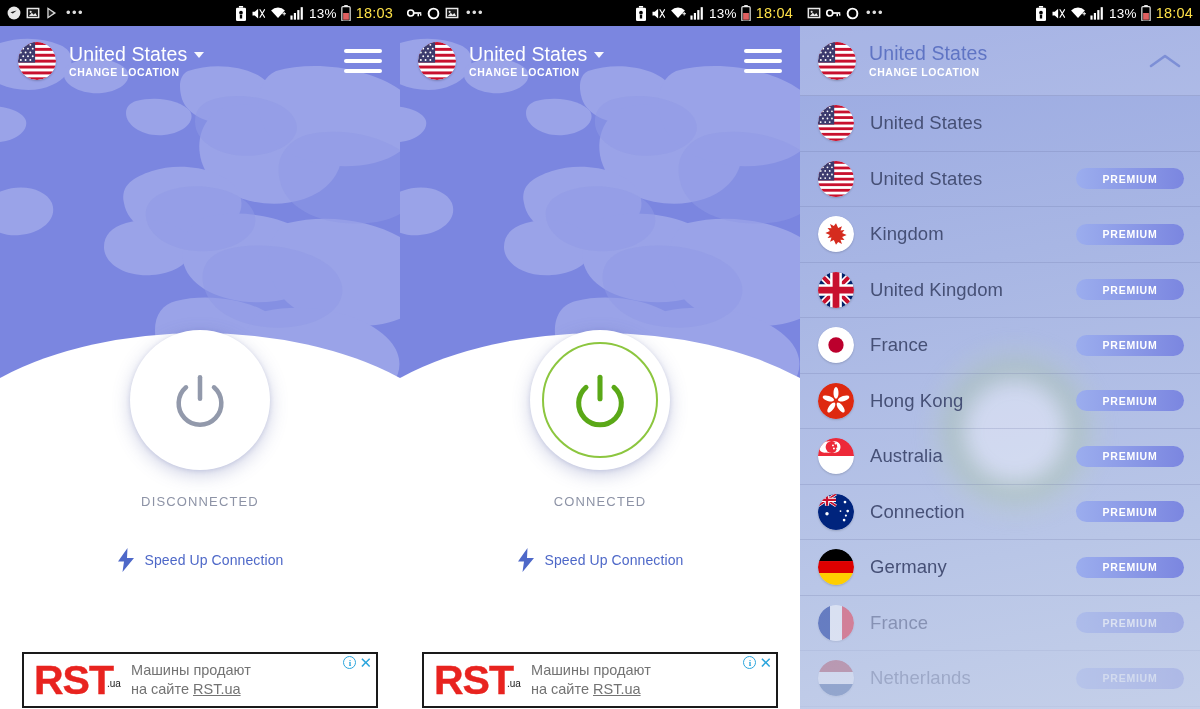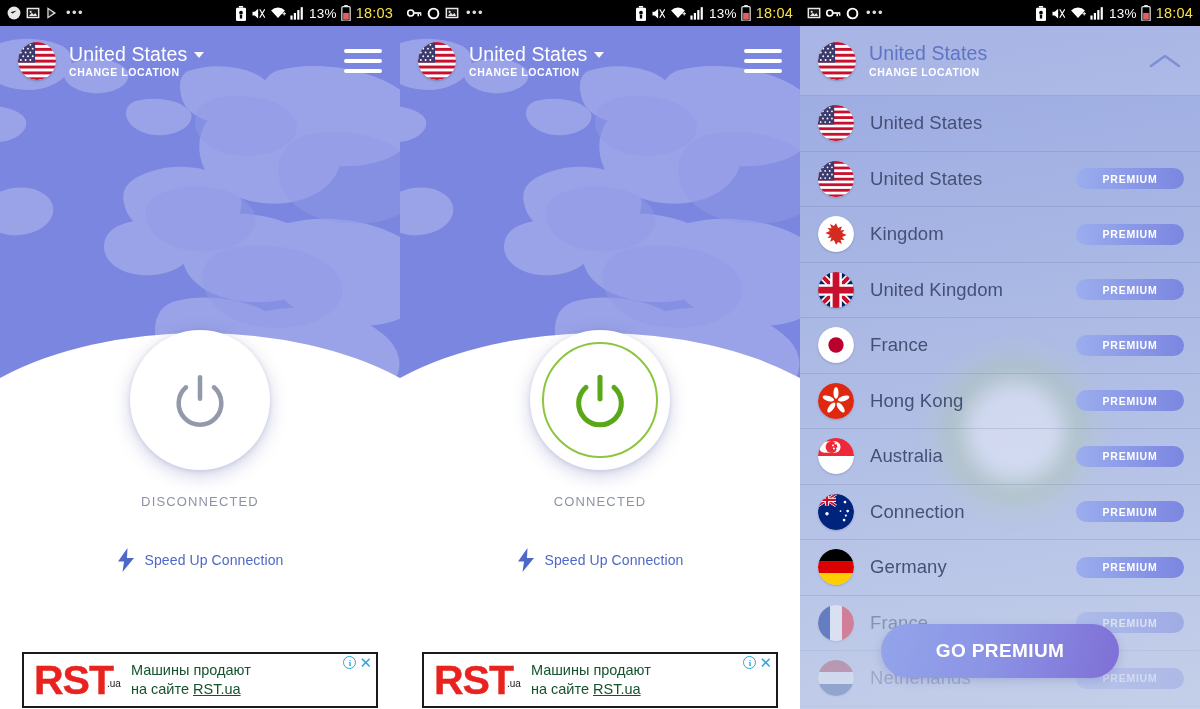--- a/index.html
+++ b/index.html
@@ -147,21 +147,21 @@
     color: #e8231f; font-weight: 700; font-size: 41px;
     letter-spacing: -1px; line-height: 44px;
     font-family: "Liberation Sans", sans-serif;
     -webkit-text-stroke: 0.4px #e8231f;
   }
   .ad-ua {
     color: #1a1a1a; font-size: 10px; font-weight: 400;
     margin-top: 20px; margin-left: -6px;
   }
   .ad-txt {
-    color: #14532d; font-size: 14.5px; line-height: 19px;
+    color: #737373; font-size: 14.5px; line-height: 19px;
     font-weight: 400; padding-left: 4px;
   }
   .ad-txt u { }
   .ad-ctrls {
     position: absolute; right: 4px; top: 2px;
     display: flex; align-items: center; gap: 3px;
   }
   .ad-info {
     width: 13px; height: 13px; border-radius: 50%;
     border: 1.4px solid #2aa5dd; color: #2aa5dd;
@@ -987,17 +987,16 @@
                   <rect y="26.7" width="40" height="13.3" fill="#21468b"></rect>
                 </g>
               </svg>
           </div>
           <span class="cname">Netherlands</span>
           <span class="badge">PREMIUM</span>
         </div>
 
       </div>
 
-      <div class="go-premium">GO PREMIUM</div>
     </div>
   </div>
 
 </div>
 
 </body></html>

